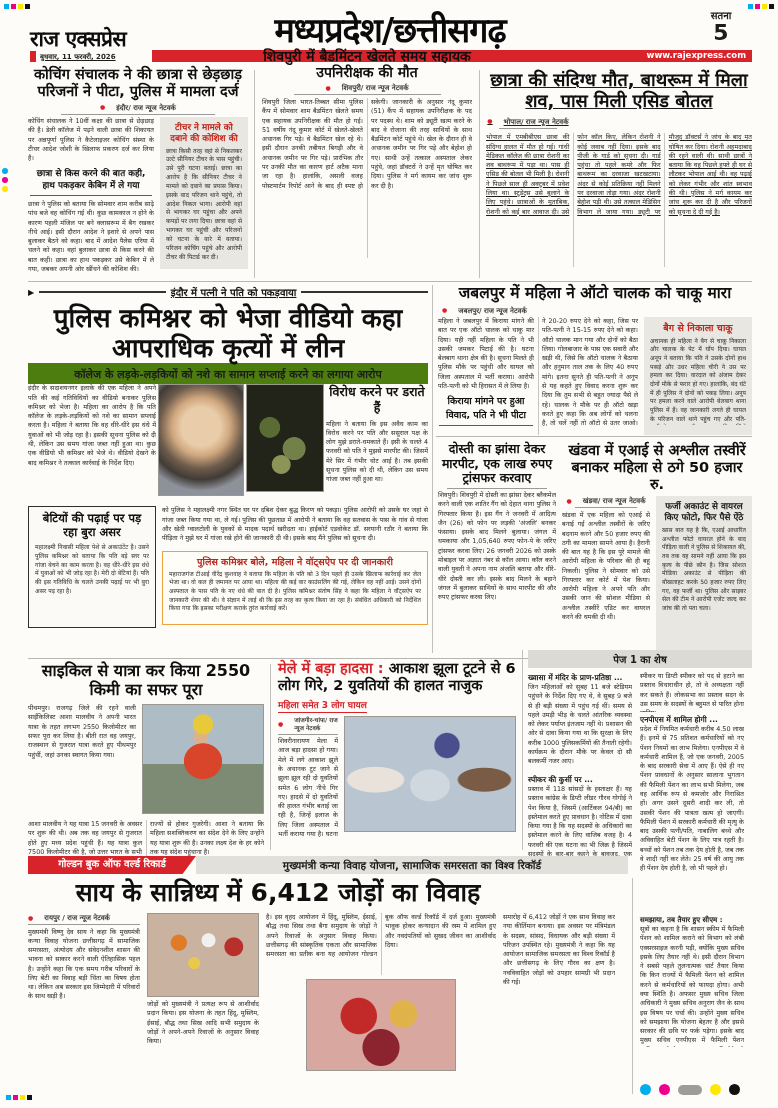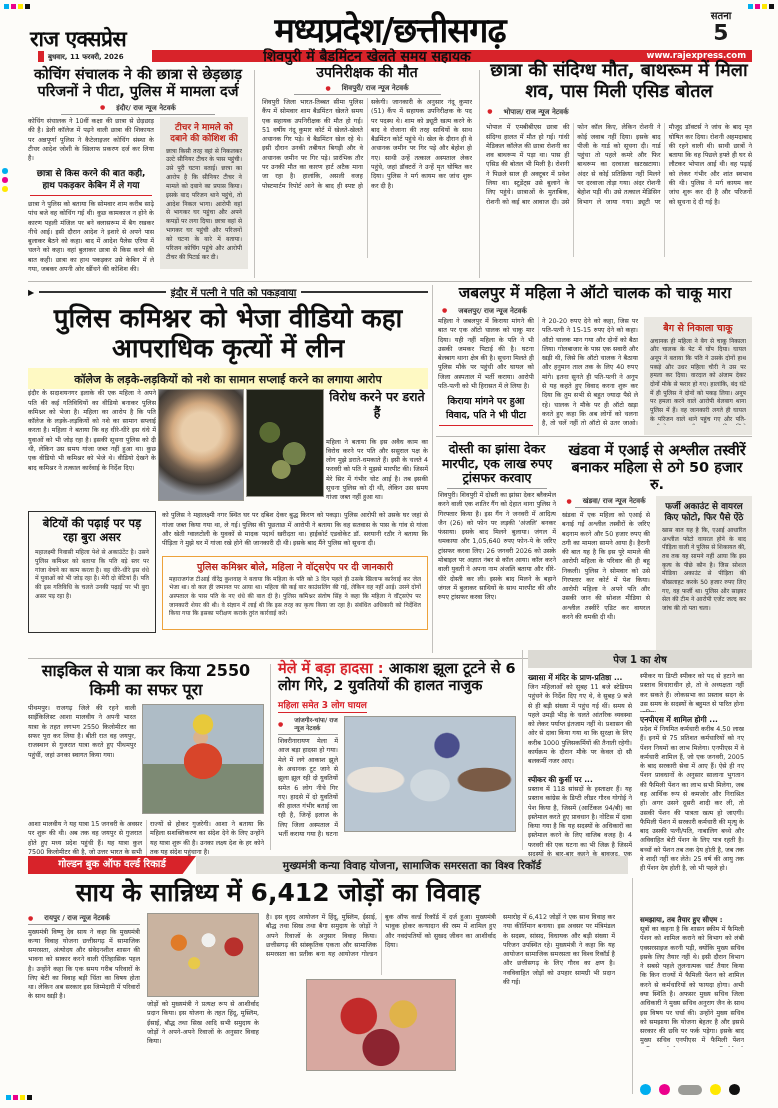--- a/index.html
+++ b/index.html
@@ -66,21 +66,21 @@
   </div>
   <div class="abs" style="left:640px;top:1084px;display:flex;gap:8px;align-items:center;">
     <span class="dotmark" style="width:11px;height:11px;background:#00aeef;"></span>
     <span class="dotmark" style="width:11px;height:11px;background:#ec008c;"></span>
     <span style="width:24px;height:10px;background:#9c9c98;border-radius:5px;display:inline-block;"></span>
     <span class="dotmark" style="width:11px;height:11px;background:#ffe800;"></span>
     <span class="dotmark" style="width:11px;height:11px;background:#111;"></span>
   </div>
 
   <div class="abs masthead" style="left:30px;top:24px;width:130px;">राज एक्सप्रेस</div>
-  <div class="abs" style="left:38px;top:50px;width:118px;height:12px;display:flex;align-items:center;">
+  <div class="abs" style="left:30px;top:50px;width:118px;height:12px;display:flex;align-items:center;text-decoration:underline;">
     <span style="width:6px;height:11px;background:#d8232a;margin-right:4px;"></span>
     <span style="font-size:7px;font-weight:bold;color:#222;">बुधवार, 11 फरवरी, 2026</span>
   </div>
   <div class="abs sectiontitle" style="left:170px;top:6px;width:440px;">मध्यप्रदेश/छत्तीसगढ़</div>
   <div class="abs" style="left:690px;top:8px;width:62px;text-align:center;">
     <div style="font-size:10px;font-weight:bold;">सतना</div>
     <div style="font-size:22px;font-weight:bold;line-height:1;">5</div>
   </div>
   <div class="abs redband" style="left:152px;top:50px;width:600px;height:12px;justify-content:flex-end;padding-right:6px;box-sizing:border-box;">
     <span style="font-size:8.5px;">www.rajexpress.com</span>
@@ -113,21 +113,21 @@
   <div class="abs" style="left:262px;top:48px;width:210px;height:213px;">
     <div class="hl" style="font-size:14px;">शिवपुरी में बैडमिंटन खेलते समय सहायक उपनिरीक्षक की मौत</div>
     <div class="byline" style="margin-top:3px;">
       <span class="dot">●</span>
       <span>शिवपुरी/ राज न्यूज नेटवर्क</span>
     </div>
     <div class="byrule"></div>
     <div class="bt cols2" style="height:160px;">शिवपुरी जिला भारत-तिब्बत सीमा पुलिस कैंप में सोमवार शाम बैडमिंटन खेलते समय एक सहायक उपनिरीक्षक की मौत हो गई। 51 वर्षीय नंदू कुमार कोर्ट में खेलते-खेलते अचानक गिर पड़े। वे बैडमिंटन खेल रहे थे। इसी दौरान उनकी तबीयत बिगड़ी और वे अचानक जमीन पर गिर पड़े। प्रारंभिक तौर पर उनकी मौत का कारण हार्ट अटैक माना जा रहा है। हालांकि, असली वजह पोस्टमार्टम रिपोर्ट आने के बाद ही स्पष्ट हो सकेगी। जानकारी के अनुसार नंदू कुमार (51) कैंप में सहायक उपनिरीक्षक के पद पर पदस्थ थे। शाम को ड्यूटी खत्म करने के बाद वे रोजाना की तरह साथियों के साथ बैडमिंटन कोर्ट पहुंचे थे। खेल के दौरान ही वे अचानक जमीन पर गिर पड़े और बेहोश हो गए। साथी उन्हें तत्काल अस्पताल लेकर पहुंचे, जहां डॉक्टरों ने उन्हें मृत घोषित कर दिया। पुलिस ने मर्ग कायम कर जांच शुरू कर दी है।</div>
   </div>
 
-  <div class="abs" style="left:486px;top:60px;width:266px;height:213px;">
+  <div class="abs" style="left:486px;top:70px;width:266px;height:213px;text-decoration:underline;">
     <div class="hl" style="font-size:18px;">छात्रा की संदिग्ध मौत, बाथरूम में मिला शव, पास मिली एसिड बोतल</div>
     <div style="display:flex;align-items:flex-start;gap:6px;margin-top:5px;">
       <div style="width:84px;">
         <div class="byline">
           <span class="dot">●</span>
           <span>भोपाल/ राज न्यूज नेटवर्क</span>
         </div>
         <div class="byrule"></div>
       </div>
     </div>
@@ -139,33 +139,33 @@
   <div class="hr" style="left:28px;top:658px;width:724px;"></div>
 
   <div class="abs" style="left:28px;top:285px;width:400px;height:370px;">
     <div class="kicker">
       <span class="karr">▶</span>
       <span class="kline"></span>
       <span class="ktext">इंदौर में पत्नी ने पति को पकड़वाया</span>
       <span class="kline"></span>
     </div>
     <div class="hl" style="font-size:26px;margin-top:4px;">पुलिस कमिश्नर को भेजा वीडियो कहा आपराधिक कृत्यों में लीन</div>
-    <div style="background:#fef9c3;margin-top:5px;padding:3px 4px;font-size:11px;font-weight:bold;text-align:center;">कॉलेज के लड़के-लड़कियों को नशे का सामान सप्लाई करने का लगाया आरोप</div>
+    <div style="background:#4d7c0f;padding:3px 4px;font-size:11px;font-weight:bold;text-align:center;">कॉलेज के लड़के-लड़कियों को नशे का सामान सप्लाई करने का लगाया आरोप</div>
     <div style="display:flex;gap:2px;height:118px;">
       <div class="bt" style="width:128px;">इंदौर के सदाशयनगर इलाके की एक महिला ने अपने पति की कई गतिविधियों का वीडियो बनाकर पुलिस कमिश्नर को भेजा है। महिला का आरोप है कि पति कॉलेज के लड़के-लड़कियों को नशे का सामान सप्लाई करता है। महिला ने बताया कि वह धीरे-धीरे इस धंधे में युवाओं को भी जोड़ रहा है। इसकी सूचना पुलिस को दी थी, लेकिन उस समय गांजा जब्त नहीं हुआ था। कुछ एक वीडियो भी कमिश्नर को भेजे थे। वीडियो देखने के बाद कमिश्नर ने तत्काल कार्रवाई के निर्देश दिए।</div>
       <div class="ph" style="width:86px;height:112px;background:
         radial-gradient(circle at 50% 38%, #e9cdaa 0 24%, #d1a87f 36%, #6e5c4c 52%, #413b36 66%, #8d9199 80%);"></div>
       <div class="ph" style="width:78px;height:108px;background:
         radial-gradient(circle at 30% 40%, #5a6b33 0 12%, transparent 13%),
         radial-gradient(circle at 62% 60%, #72804a 0 14%, transparent 15%),
         radial-gradient(circle at 45% 75%, #8c9457 0 10%, transparent 11%),
         #22241a;"></div>
       <div style="flex:1;">
         <div class="pullq" style="font-size:12.5px;line-height:1.25;">विरोध करने पर डराते हैं</div>
-        <div class="bt" style="height:84px;margin-top:17px;">महिला ने बताया कि इस अवैध काम का विरोध करने पर पति और ससुराल पक्ष के लोग मुझे डराते-धमकाते हैं। इसी के चलते 4 फरवरी को पति ने मुझसे मारपीट की। जिसमें मेरे सिर में गंभीर चोट आई है। तब इसकी सूचना पुलिस को दी थी, लेकिन उस समय गांजा जब्त नहीं हुआ था।</div>
+        <div class="bt" style="height:84px;margin-top:4px;">महिला ने बताया कि इस अवैध काम का विरोध करने पर पति और ससुराल पक्ष के लोग मुझे डराते-धमकाते हैं। इसी के चलते 4 फरवरी को पति ने मुझसे मारपीट की। जिसमें मेरे सिर में गंभीर चोट आई है। तब इसकी सूचना पुलिस को दी थी, लेकिन उस समय गांजा जब्त नहीं हुआ था।</div>
       </div>
     </div>
     <div style="display:flex;gap:6px;margin-top:4px;height:122px;">
       <div class="boxframe" style="width:128px;height:122px;">
         <div class="btitle">बेटियों की पढ़ाई पर पड़ रहा बुरा असर</div>
         <div class="bt" style="font-size:6.1px;height:78px;">महालक्ष्मी निवासी महिला पेशे से अकाउंटेंट है। उसने पुलिस कमिश्नर को बताया कि पति बड़े स्तर पर गांजा बेचने का काम करता है। वह धीरे-धीरे इस धंधे में युवाओं को भी जोड़ रहा है। मेरी दो बेटियां हैं। पति की इस गतिविधि के चलते उनकी पढ़ाई पर भी बुरा असर पड़ रहा है।</div>
       </div>
       <div style="flex:1;display:flex;flex-direction:column;gap:3px;">
         <div class="bt" style="height:42px;">को पुलिस ने महालक्ष्मी नगर स्थित घर पर दबिश देकर बुद्ध किरण को पकड़ा। पुलिस आरोपी को उसके घर जहां से गांजा जब्त किया गया था, ले गई। पुलिस की पूछताछ में आरोपी ने बताया कि वह सतवास के पास के गांव से गांजा और खेती ग्वालटोली के युवकों से मादक पदार्थ खरीदता था। हाईकोर्ट एडवोकेट डॉ. सरयानी रठौर ने बताया कि पीड़िता ने मुझे घर में गांजा रखे होने की जानकारी दी थी। इसके बाद मैंने पुलिस को सूचना दी।</div>
         <div class="orangebox" style="height:74px;">

